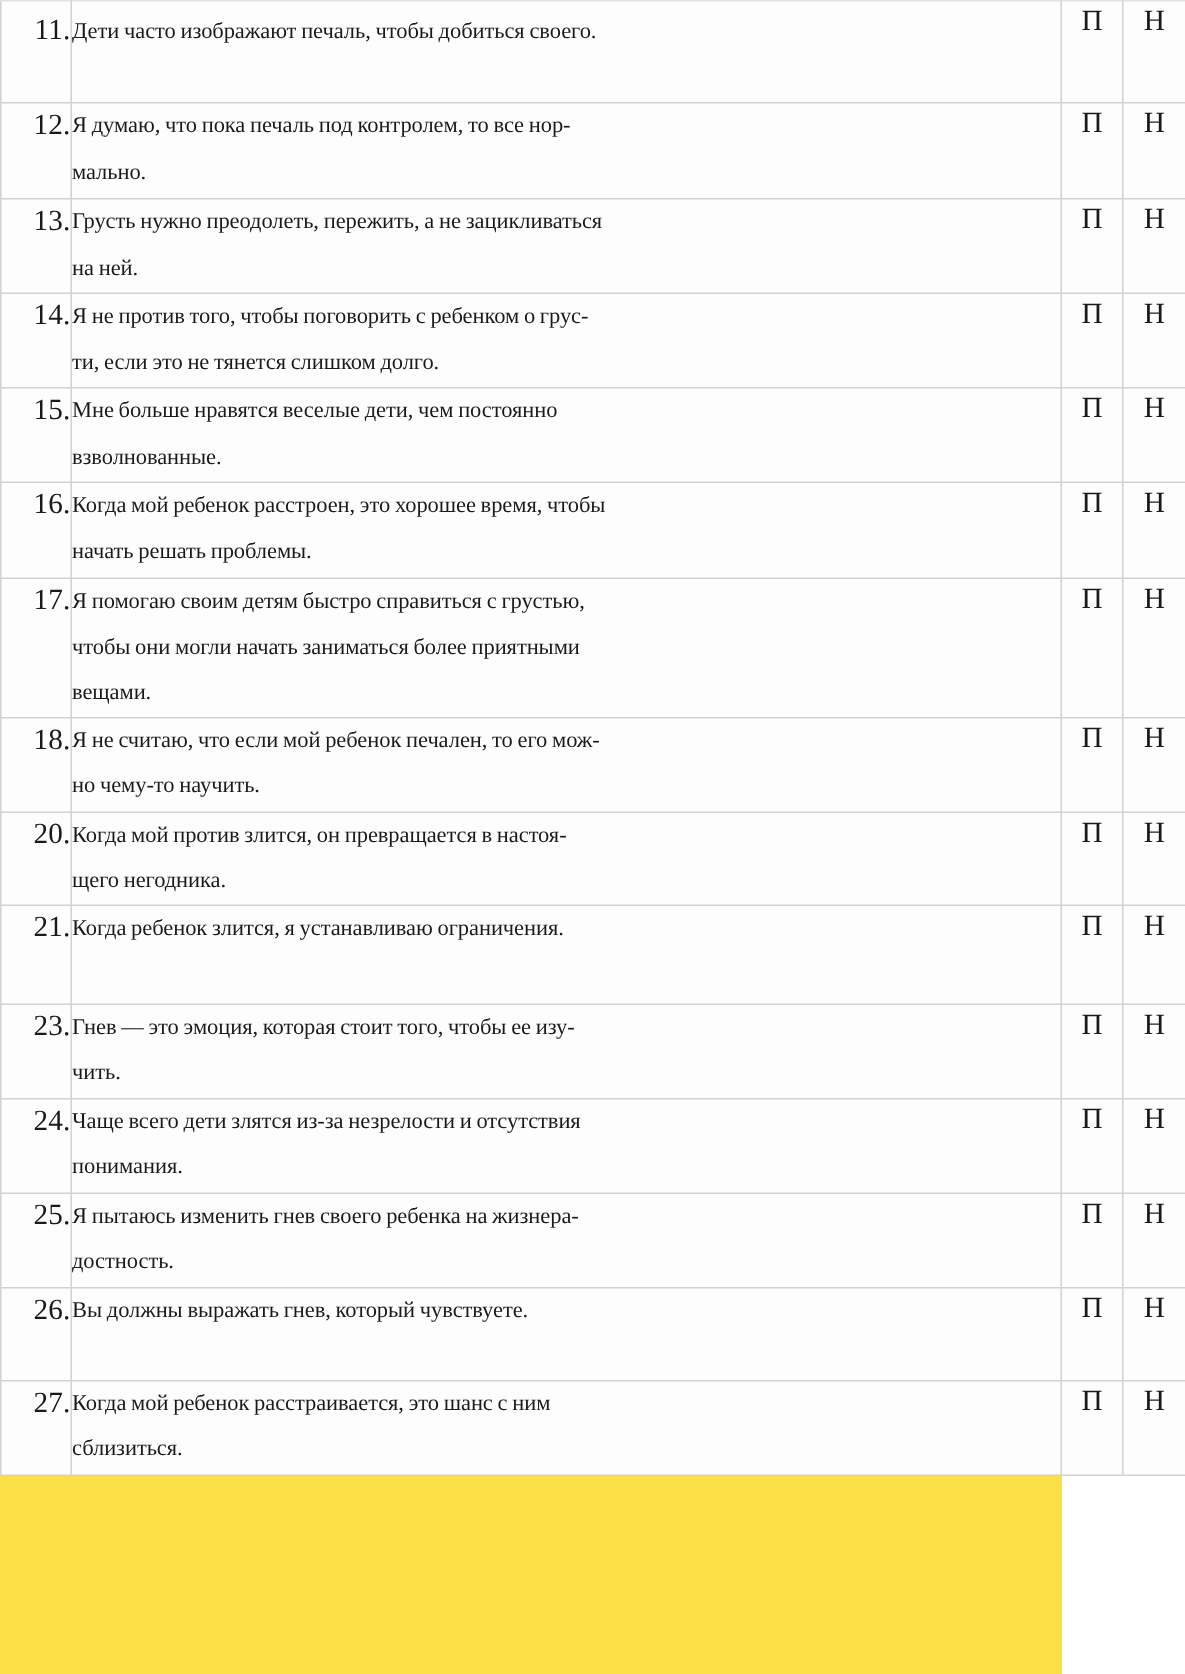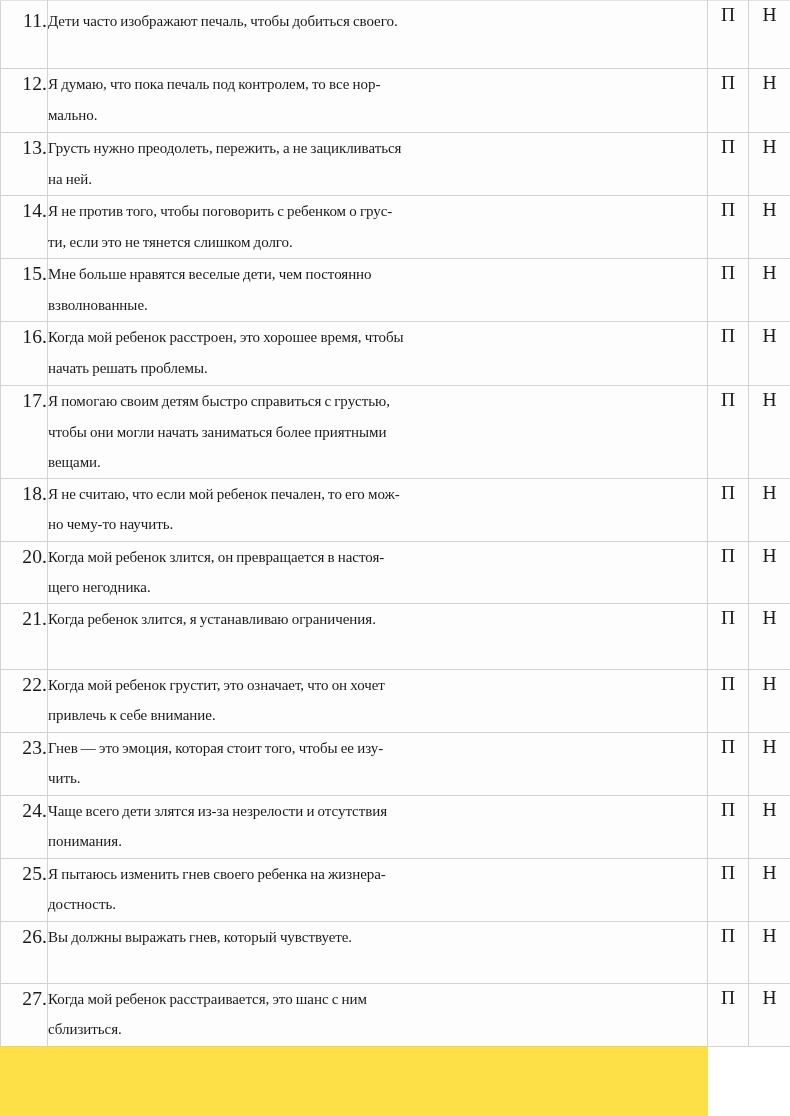--- a/index.html
+++ b/index.html
@@ -175,45 +175,36 @@
           <span class="nowrapline">но чему-то научить.</span>
         </td>
         <td class="opt">П</td>
         <td class="opt">Н</td>
       </tr>
 
 
       <tr class="h58">
         <td class="num">20.</td>
         <td class="text">
-          <span class="nowrapline">Когда мой ребенок злится, он превращается в настоя-</span>
+          <span class="nowrapline">Когда мой против злится, он превращается в настоя-</span>
           <span class="nowrapline">щего негодника.</span>
         </td>
         <td class="opt">П</td>
         <td class="opt">Н</td>
       </tr>
 
       <tr class="h65">
         <td class="num">21.</td>
         <td class="text">
           <span class="nowrapline">Когда ребенок злится, я устанавливаю ограничения.</span>
         </td>
         <td class="opt">П</td>
         <td class="opt">Н</td>
       </tr>
 
-      <tr class="h62">
-        <td class="num">22.</td>
-        <td class="text">
-          <span class="nowrapline">Когда мой ребенок грустит, это означает, что он хочет</span>
-          <span class="nowrapline">привлечь к себе внимание.</span>
-        </td>
-        <td class="opt">П</td>
-        <td class="opt">Н</td>
-      </tr>
 
       <tr class="h62">
         <td class="num">23.</td>
         <td class="text">
           <span class="nowrapline">Гнев — это эмоция, которая стоит того, чтобы ее изу-</span>
           <span class="nowrapline">чить.</span>
         </td>
         <td class="opt">П</td>
         <td class="opt">Н</td>
       </tr>

